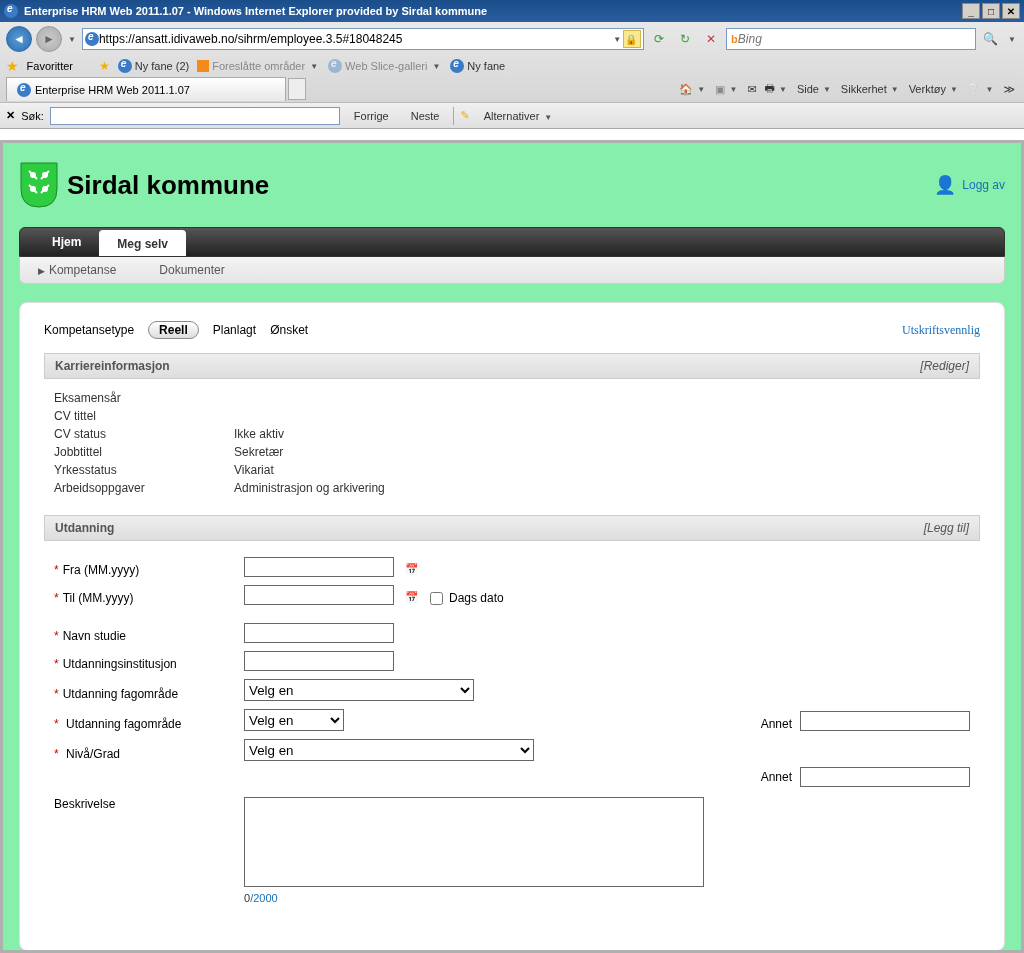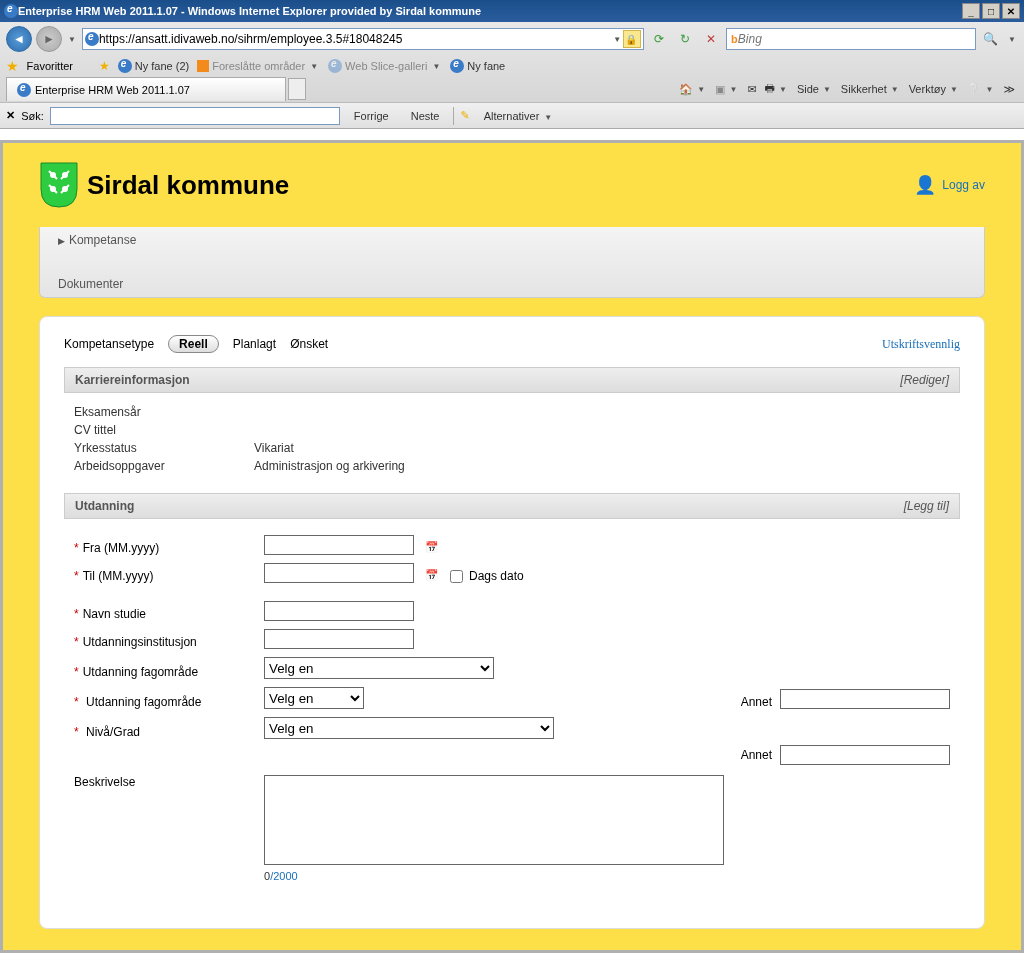--- a/index.html
+++ b/index.html
@@ -23,30 +23,30 @@
 .favlink { display: flex; align-items: center; gap: 3px; color: #333; }
 .favlink.grey { color: #888; }
 .tabrow { display: flex; align-items: center; padding: 0 6px; height: 26px; }
 .pagetab { background: linear-gradient(#fff,#e8e8e8); border: 1px solid #aaa; border-bottom: none; height: 24px; padding: 0 10px; display: flex; align-items: center; gap: 4px; font-size: 11px; min-width: 280px; }
 .cmdbar { margin-left: auto; display: flex; align-items: center; gap: 2px; color: #333; font-size: 11px; }
 .cmdbar .item { display: flex; align-items: center; gap: 2px; padding: 0 3px; }
 .findbar { display: flex; align-items: center; padding: 2px 6px; gap: 6px; border-top: 1px solid #bbb; background: linear-gradient(#f0f0f0,#e0e0e0); height: 26px; }
 .findbar input { width: 290px; height: 18px; border: 1px solid #7a9ac4; }
 .findbar .btn { padding: 2px 8px; color: #333; }
 .content-area { position: absolute; top: 140px; bottom: 0; left: 0; right: 0; background: #b0b0b0; display: flex; }
-.content-inner { background: #fde047; margin: 3px; flex: 1; overflow-y: scroll; padding: 18px 36px; }
+.content-inner { background: #86efac; margin: 3px; flex: 1; overflow-y: scroll; padding: 18px 16px; }
 .logo-row { display: flex; align-items: center; margin-bottom: 18px; }
 .shield { width: 40px; height: 48px; position: relative; }
 .shield svg { width: 100%; height: 100%; }
 .brand-name { font-size: 26px; font-weight: bold; font-family: Arial; margin-left: 8px; color: #000; }
 .logoff { margin-left: auto; color: #1a6fb8; display: flex; align-items: center; gap: 6px; font-size: 12px; }
 .maintabs { background: linear-gradient(#555,#222); border-radius: 6px 6px 0 0; height: 30px; display: flex; padding-left: 14px; border: 1px solid #333; }
 .maintab { color: #fff; font-weight: bold; padding: 7px 18px; font-size: 12px; }
 .maintab.active { background: #fff; color: #333; border-radius: 4px 4px 0 0; margin-top: 2px; }
-.subtabs { background: linear-gradient(#f4f4f4,#e4e4e4); border: 1px solid #ccc; border-top: none; border-radius: 0 0 6px 6px; padding: 6px 18px; display: flex; gap: 30px; color: #555; font-size: 12px; flex-direction: column; }
+.subtabs { background: linear-gradient(#f4f4f4,#e4e4e4); border: 1px solid #ccc; border-top: none; border-radius: 0 0 6px 6px; padding: 6px 18px; display: flex; gap: 43px; color: #555; font-size: 12px; }
 .subtabs .arr { font-size: 9px; margin-right: 4px; }
 .panel { background: #fff; border: 1px solid #ddd; border-radius: 8px; margin-top: 18px; padding: 18px 24px 30px; }
 .filterrow { display: flex; align-items: center; gap: 14px; font-size: 12px; margin-bottom: 14px; }
 .pill { border: 1px solid #888; border-radius: 10px; padding: 1px 10px; font-weight: bold; background: linear-gradient(#fff,#ddd); }
 .filterrow .right { margin-left: auto; color: #1a6fb8; font-family: Liberation Serif, serif; }
 .section-hdr { background: linear-gradient(#eee,#ddd); border: 1px solid #ccc; padding: 5px 10px; font-weight: bold; font-size: 12px; color: #555; display: flex; }
 .section-hdr .action { margin-left: auto; font-style: italic; font-weight: normal; }
 .info-block { padding: 10px 10px 18px; font-size: 12px; color: #333; }
 .info-row { display: flex; padding: 2px 0; }
 .info-row .lbl { width: 180px; }
@@ -68,21 +68,21 @@
 .ie-e:after { content: 'e'; color: #fff; font-size: 10px; font-weight: bold; position: absolute; top: -1px; left: 3px; font-style: italic; }
 .annet-lbl { width: 50px; text-align: right; padding-right: 8px; }
 .sub-row { display: flex; align-items: center; padding: 2px 0 6px; }
 .sub-row .spacer190 { width: 190px; }
 </style>
 </head>
 <body>
 
 <div class="titlebar">
   <span class="ie-e"></span>
-  <span style="">Enterprise HRM Web 2011.1.07 - Windows Internet Explorer provided by Sirdal kommune</span>
+  <span style="margin-left:6px">Enterprise HRM Web 2011.1.07 - Windows Internet Explorer provided by Sirdal kommune</span>
   <span class="spacer"></span>
   <span class="winbtn">_</span>
   <span class="winbtn">□</span>
   <span class="winbtn">✕</span>
 </div>
 
 <div class="ie-chrome">
   <div class="navrow">
     <div class="navbtn">◄</div>
     <div class="navbtn fwd">►</div>
@@ -184,20 +184,24 @@
             </g>
           </svg>
       </div>
       <span class="brand-name">Sirdal kommune</span>
       <div class="logoff">
         <span style="font-size:18px">👤</span>
         <span>Logg av</span>
       </div>
     </div>
 
+    <div class="maintabs">
+      <div class="maintab">Hjem</div>
+      <div class="maintab active">Meg selv</div>
+    </div>
     <div class="subtabs">
       <span><span class="arr">▶</span><span>Kompetanse</span></span>
       <span>Dokumenter</span>
     </div>
 
     <div class="panel">
       <div class="filterrow">
         <span>Kompetansetype</span>
         <span class="pill">Reell</span>
         <span>Planlagt</span>
@@ -212,20 +216,28 @@
       <div class="info-block">
         <div class="info-row">
             <span class="lbl">Eksamensår</span>
             <span></span>
           </div>
         <div class="info-row">
             <span class="lbl">CV tittel</span>
             <span></span>
           </div>
         <div class="info-row">
+            <span class="lbl">CV status</span>
+            <span>Ikke aktiv</span>
+          </div>
+        <div class="info-row">
+            <span class="lbl">Jobbtittel</span>
+            <span>Sekretær</span>
+          </div>
+        <div class="info-row">
             <span class="lbl">Yrkesstatus</span>
             <span>Vikariat</span>
           </div>
         <div class="info-row">
             <span class="lbl">Arbeidsoppgaver</span>
             <span>Administrasjon og arkivering</span>
           </div>
       </div>
 
       <div class="section-hdr">

